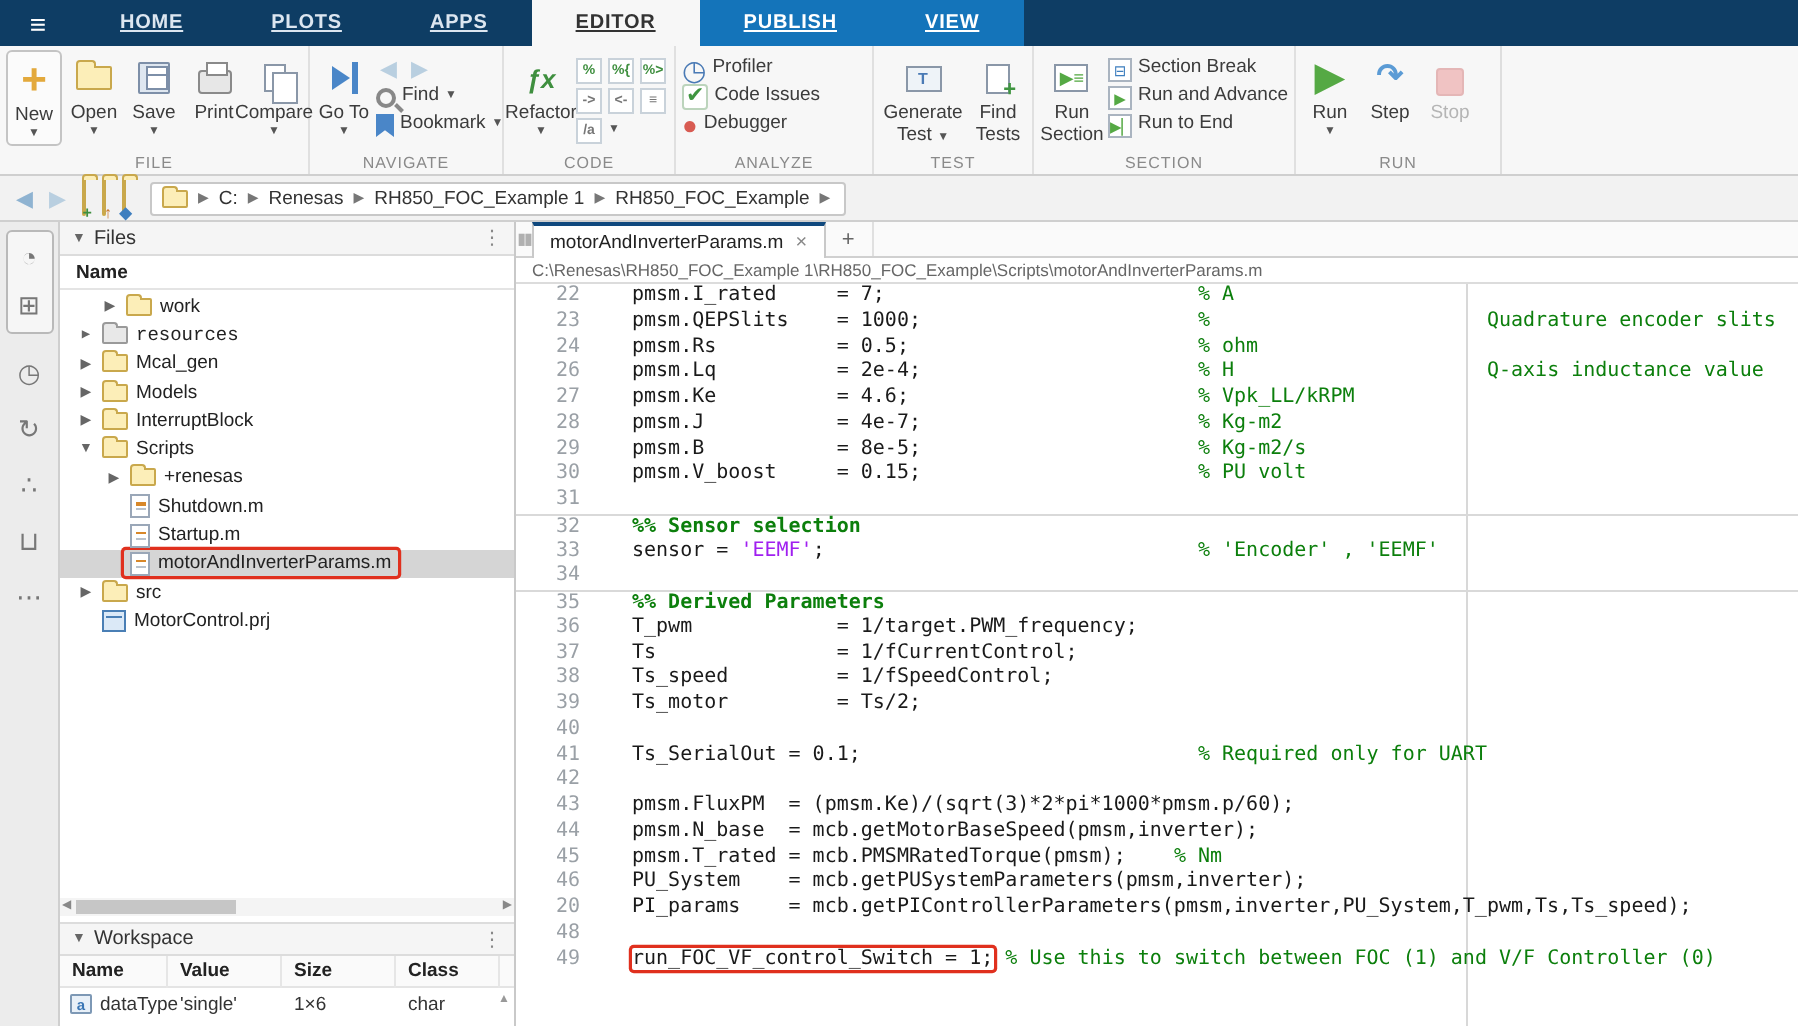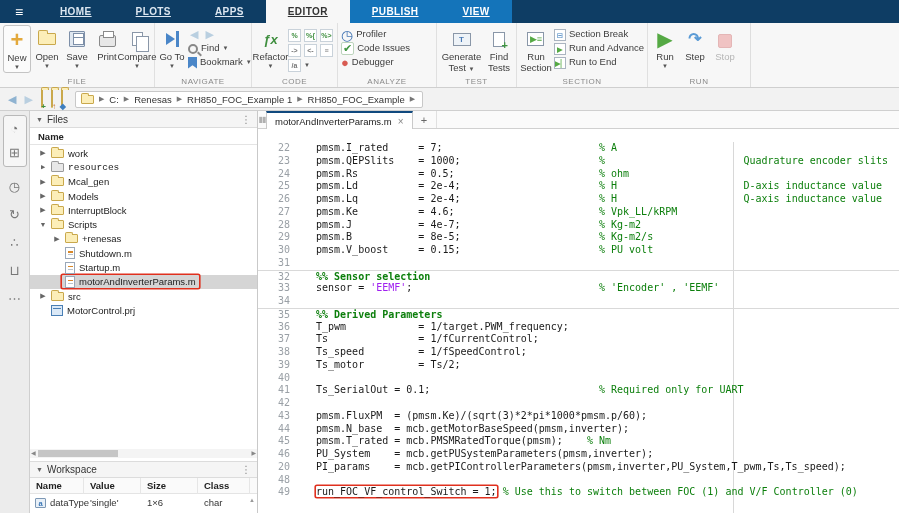--- a/index.html
+++ b/index.html
@@ -362,21 +362,21 @@
     <div class="sidefiles">
       <div class="phdr" style="top:0">
         <span class="tri">▼</span>
         <span class="ptitle">Files</span>
         <span class="kebab">⋮</span>
       </div>
       <div class="namehdr">
         <span>Name</span>
       </div>
       <div class="tree" id="tree">
-          <div class="trow" style="padding-left: 8px;">
+          <div class="trow" style="padding-left: 8px; margin-left: 12px;">
             <span class="tarrow">▶</span>
             <span class="twrap">
               <span class="fold sm"></span>
               <span class="tlabel">work</span>
             </span>
           </div>
           <div class="trow" style="padding-left: 8px; font-family: Liberation Mono, monospace;">
             <span class="tarrow">▶</span>
             <span class="twrap">
               <span class="fold sm gray"></span>
@@ -484,26 +484,28 @@
 
     <div class="editor">
       <div class="tabbar">
         <div class="grip">▮▮</div>
         <div class="etab">
           <span class="tname">motorAndInverterParams.m</span>
           <span class="tclose">×</span>
         </div>
         <div class="plustab">+</div>
       </div>
+      <div class="pathbar">
+        <span>C:\Renesas\RH850_FOC_Example 1\RH850_FOC_Example\Scripts\motorAndInverterParams.m</span>
+      </div>
       <div class="codearea" id="codearea">
         <div class="colguide"></div>
       <div class="cl"><span class="ln">22</span><span class="c-code">pmsm.I_rated     = 7;                          </span><span class="c-com">% A</span></div>
           <div class="cl"><span class="ln">23</span><span class="c-code">pmsm.QEPSlits    = 1000;                       </span><span class="c-com">%                       Quadrature encoder slits</span></div>
           <div class="cl"><span class="ln">24</span><span class="c-code">pmsm.Rs          = 0.5;                        </span><span class="c-com">% ohm</span></div>
-          <div class="cl"><span class="ln">25</span><span class="c-code">pmsm.Ld          = 2e-4;                       </span><span class="c-com">% H                     D-axis inductance value</span></div>
           <div class="cl"><span class="ln">26</span><span class="c-code">pmsm.Lq          = 2e-4;                       </span><span class="c-com">% H                     Q-axis inductance value</span></div>
           <div class="cl"><span class="ln">27</span><span class="c-code">pmsm.Ke          = 4.6;                        </span><span class="c-com">% Vpk_LL/kRPM</span></div>
           <div class="cl"><span class="ln">28</span><span class="c-code">pmsm.J           = 4e-7;                       </span><span class="c-com">% Kg-m2</span></div>
           <div class="cl"><span class="ln">29</span><span class="c-code">pmsm.B           = 8e-5;                       </span><span class="c-com">% Kg-m2/s</span></div>
           <div class="cl"><span class="ln">30</span><span class="c-code">pmsm.V_boost     = 0.15;                       </span><span class="c-com">% PU volt</span></div>
           <div class="cl"><span class="ln">31</span></div>
           <div class="cl divider"><span class="ln">32</span><span class="c-sec">%% Sensor selection</span></div>
           <div class="cl"><span class="ln">33</span><span class="c-code">sensor = </span><span class="c-str">'EEMF'</span><span class="c-code">;                               </span><span class="c-com">% 'Encoder' , 'EEMF'</span></div>
           <div class="cl"><span class="ln">34</span></div>
           <div class="cl divider"><span class="ln">35</span><span class="c-sec">%% Derived Parameters</span></div>

